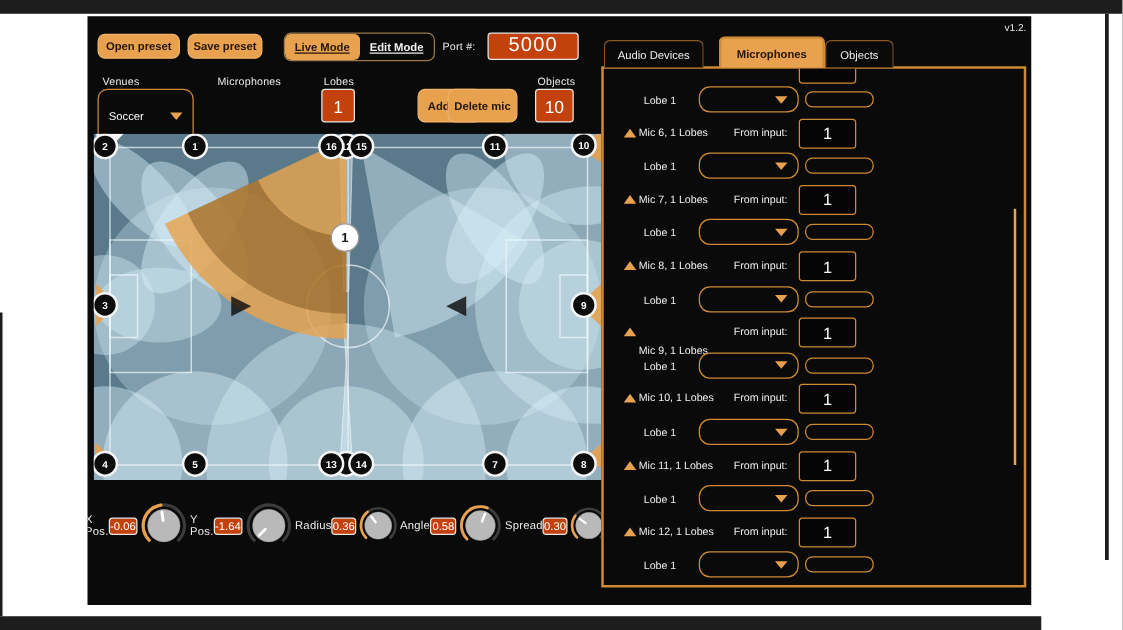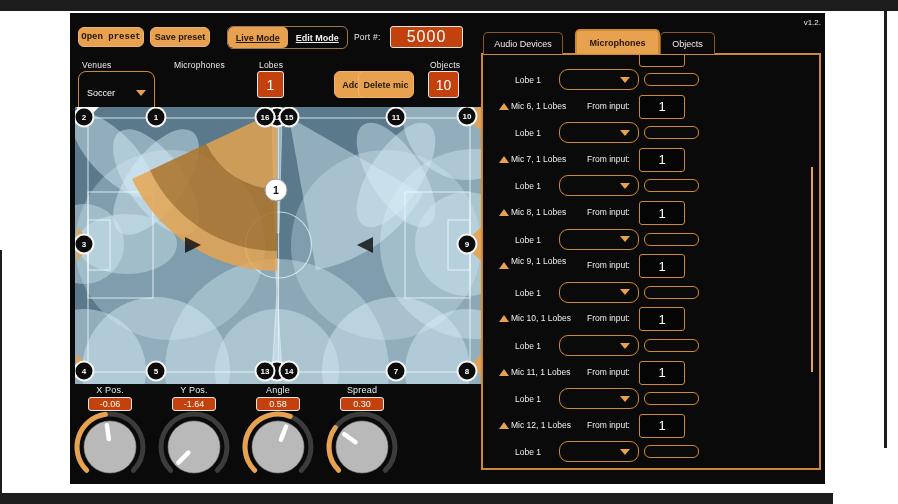--- a/index.html
+++ b/index.html
@@ -36,38 +36,38 @@
   .prow{position:absolute; left:0; width:100%; height:26px;}
   .tri-up{width:0; height:0; border-left:5px solid transparent; border-right:5px solid transparent; border-bottom:7px solid var(--accent);}
   .mic-name,.from-lbl,.lobe-lbl{font-size:8.5px; color:#f0f0f0; white-space:nowrap;}
   .num-in{position:absolute; left:156px; width:46px; height:24px; top:1px; background:#050505;
           border:1.5px solid var(--panel-border); border-radius:3px; color:#fff; font-size:13px;
           display:flex; align-items:center; justify-content:center;}
   .lobe-dd{position:absolute; left:76px; top:2px; width:80px; height:21px; border:1.5px solid var(--panel-border);
            border-radius:9px; background:#0a0a0a;}
   .lobe-box{position:absolute; left:161px; top:6px; width:55px; height:13px; border:1.3px solid var(--panel-border); border-radius:6px; background:#0a0a0a;}
   #scroll-thumb{position:absolute; left:328px; top:112px; width:2px; height:205px; background:var(--accent);}
-  .knob-cell{width:84px; display:flex; flex-direction:column; align-items:center;}
+  .knob-cell{width:84px; display:flex; flex-direction:row; align-items:center;}
   .knob-val{width:44px; height:14px; font-size:9px; margin-top:2px;}
   #version{font-size:8px; color:#e8e8e8;}
   text{font-family:"Liberation Sans",sans-serif;}
 </style>
 </head>
 <body>
 
 <div class="frame" id="frame-top"></div>
 <div class="frame" id="frame-bottom"></div>
 <div class="frame" id="frame-right"></div>
 <div class="frame" id="frame-left"></div>
 
 <div id="app">
 
   <div class="abs" id="version" style="right:4px; top:5px; width:80px; text-align:right;">v1.2.</div>
 
-  <div class="abs btn" style="left:8px; top:14px; width:66px; height:20px;font-family:Liberation Mono, monospace;">Open preset</div>
+  <div class="abs btn" style="left:8px; top:14px; width:66px; height:20px;">Open preset</div>
   <div class="abs btn" style="left:80px; top:14px; width:60px; height:20px;">Save preset</div>
   <div class="abs toggle" style="left:157px; top:13px; width:121px; height:23px;">
     <div class="seg on">Live Mode</div>
     <div class="seg">Edit Mode</div>
   </div>
   <div class="abs lbl" style="left:284px; top:19px;">Port #:</div>
   <div class="abs wbox" style="left:320px; top:13px; width:73px; height:22px; font-size:16px; letter-spacing:1px;">5000</div>
 
   <div class="abs lbl" style="left:12px; top:47px;">Venues</div>
   <div class="abs dd" style="left:8px; top:58px; width:77px; height:44px;">
@@ -229,20 +229,30 @@
       <div class="knob-cell">
         <div class="lbl" style="font-size: 9px;">Y Pos.</div>
         <div class="wbox knob-val">-1.64</div>
         <svg width="84" height="70" viewBox="0 0 84 70">
           <path d="M18.66547622084393,59.334523779156065 A33,33 0 1 1 65.33452377915607,59.334523779156065" fill="none" stroke="#3c3c3c" stroke-width="5" stroke-linecap="round"></path>
           <circle cx="42" cy="36" r="26" fill="#b9b9b9" stroke="#8f8f8f" stroke-width="0.6"></circle>
           <line x1="36.34314575050762" y1="41.65685424949238" x2="26.443650813895953" y2="51.55634918610404" stroke="#fff" stroke-width="4.5" stroke-linecap="round"></line>
         </svg>
       </div>
       <div class="knob-cell">
+        <div class="lbl" style="font-size: 9px;">Radius</div>
+        <div class="wbox knob-val">0.36</div>
+        <svg width="84" height="70" viewBox="0 0 84 70">
+          <path d="M18.66547622084393,59.334523779156065 A33,33 0 1 1 65.33452377915607,59.334523779156065" fill="none" stroke="#3c3c3c" stroke-width="5" stroke-linecap="round"></path>
+          <path d="M18.66547622084393,59.334523779156065 A33,33 0 0 1 21.77406722945178,9.924884591602215" fill="none" stroke="var(--accent)" stroke-width="5" stroke-linecap="round"></path>
+          <circle cx="42" cy="36" r="26" fill="#b9b9b9" stroke="#8f8f8f" stroke-width="0.6"></circle>
+          <line x1="37.09674357077619" y1="29.67875990099448" x2="28.51604481963452" y2="18.616589727734812" stroke="#fff" stroke-width="4.5" stroke-linecap="round"></line>
+        </svg>
+      </div>
+      <div class="knob-cell">
         <div class="lbl" style="font-size: 9px;">Angle</div>
         <div class="wbox knob-val">0.58</div>
         <svg width="84" height="70" viewBox="0 0 84 70">
           <path d="M18.66547622084393,59.334523779156065 A33,33 0 1 1 65.33452377915607,59.334523779156065" fill="none" stroke="#3c3c3c" stroke-width="5" stroke-linecap="round"></path>
           <path d="M18.66547622084393,59.334523779156065 A33,33 0 0 1 54.14811023859437,5.317375965687702" fill="none" stroke="var(--accent)" stroke-width="5" stroke-linecap="round"></path>
           <circle cx="42" cy="36" r="26" fill="#b9b9b9" stroke="#8f8f8f" stroke-width="0.6"></circle>
           <line x1="44.94499642147742" y1="28.56178811289399" x2="50.09874015906291" y2="15.54491731045847" stroke="#fff" stroke-width="4.5" stroke-linecap="round"></line>
         </svg>
       </div>
       <div class="knob-cell">
@@ -307,21 +317,21 @@
         </div>
         <div class="prow" style="top: 171.6px;">
           <span class="lobe-lbl" style="position:absolute;left:16px;width:42px;text-align:right;top:8px;">Lobe 1</span>
     <div class="lobe-dd">
             <span class="caret"></span>
           </div>
     <div class="lobe-box"></div>
         </div>
         <div class="prow" style="top: 198.2px;">
           <span class="tri-up" style="position:absolute;left:16px;top:9px;"></span>
-    <span class="mic-name" style="position:absolute;left:28px;top:3px;">Mic 9, 1 Lobes</span>
+    <span class="mic-name" style="position:absolute;left:28px;top:22px;">Mic 9, 1 Lobes</span>
     <span class="from-lbl" style="position:absolute;left:79px;width:68px;text-align:right;top:7px;">From input:</span>
     <div class="num-in">1</div>
         </div>
         <div class="prow" style="top: 224.8px;">
           <span class="lobe-lbl" style="position:absolute;left:16px;width:42px;text-align:right;top:8px;">Lobe 1</span>
     <div class="lobe-dd">
             <span class="caret"></span>
           </div>
     <div class="lobe-box"></div>
         </div>

